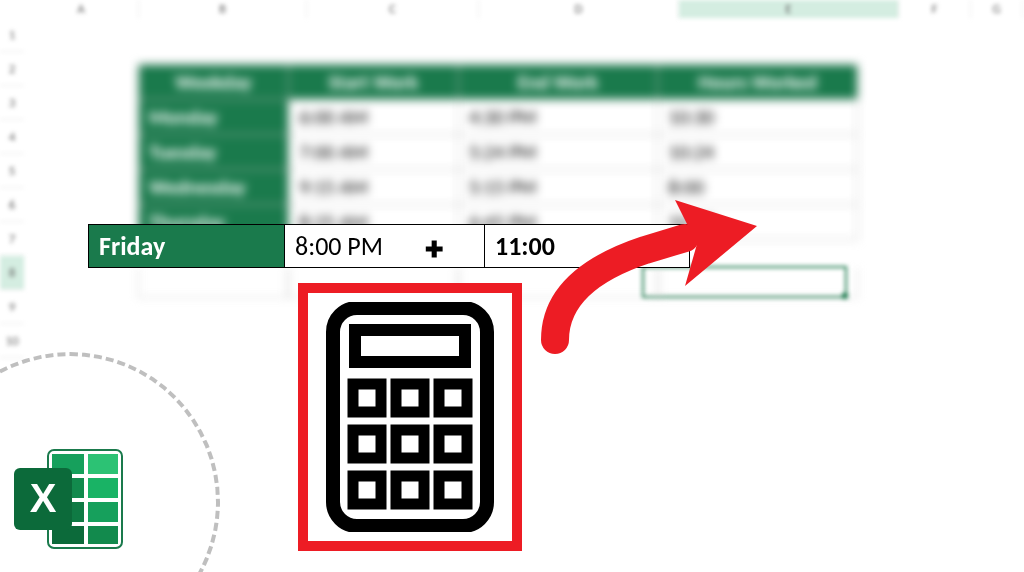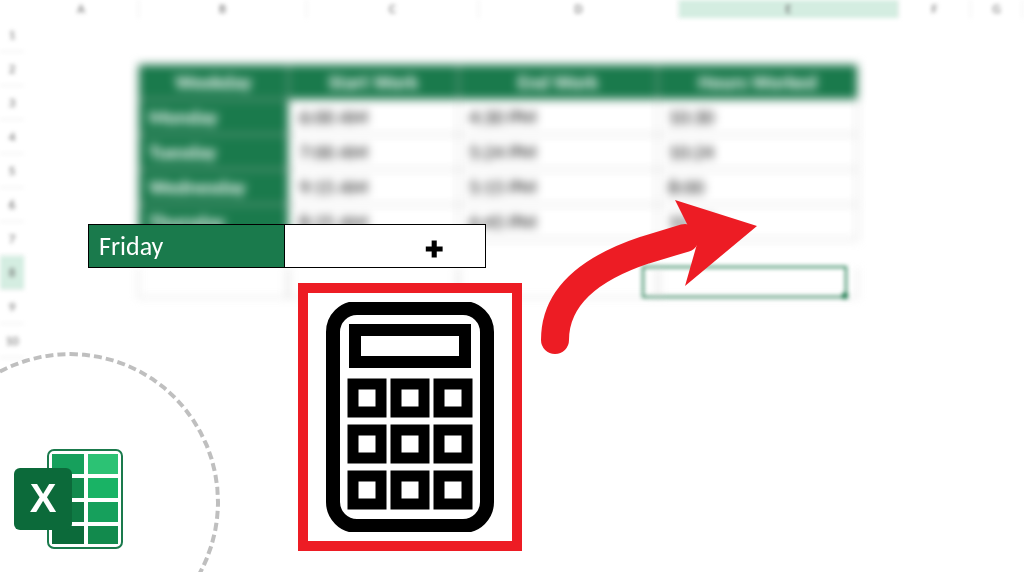--- a/index.html
+++ b/index.html
@@ -82,21 +82,21 @@
   .friday-row .cell {
     border-right: 1px solid #000;
     font-size: 26px;
     font-weight: 500;
     padding: 4px 10px 6px 10px;
     height: 42px;
     line-height: 34px;
     position: relative;
   }
   .friday-row .cell:last-child { border-right: none; }
-  .friday-row .weekday { background:#1a7a4c; color:#fff; font-weight:400; width:196px; }
+  .friday-row .weekday { background:#1a7a4c; color:#fff; font-weight:700; width:196px; }
   .friday-row .c2 { width:200px; }
   .friday-row .c3 { width:236px; }
   .friday-row .c4 { width:204px; font-weight:600; }
 
   .plus-cursor {
     position:absolute; left:140px; top:14px;
     font-size:22px; font-weight:700; color:#000;
     font-family: Arial, sans-serif;
     line-height: 1;
   }
@@ -204,22 +204,24 @@
 <div class="empty-row">
   <div style="width:150px"></div>
     <div style="width:170px"></div>
     <div style="width:200px"></div>
     <div style="width:200px;border-right:1px solid #cfcfcf"></div>
 </div>
 
 <div class="friday-row">
   <div class="cell weekday">Friday</div>
   <div class="cell c2">
+    <span>8:00 PM</span>
     <span class="plus-cursor"></span>
   </div>
+  <div class="cell c4">11:00</div>
 </div>
 
 <svg class="arrow-svg" width="260" height="180">
   <defs></defs>
   <path d="M 30 150 Q 30 90 120 60 L 160 48" stroke="#ed1c24" stroke-width="28" fill="none" stroke-linecap="round"></path>
   <polygon points="150,10 232,36 160,96 172,54" fill="#ed1c24"></polygon>
 </svg>
 
 <div class="calc-box">
   <svg viewBox="0 0 170 230">

